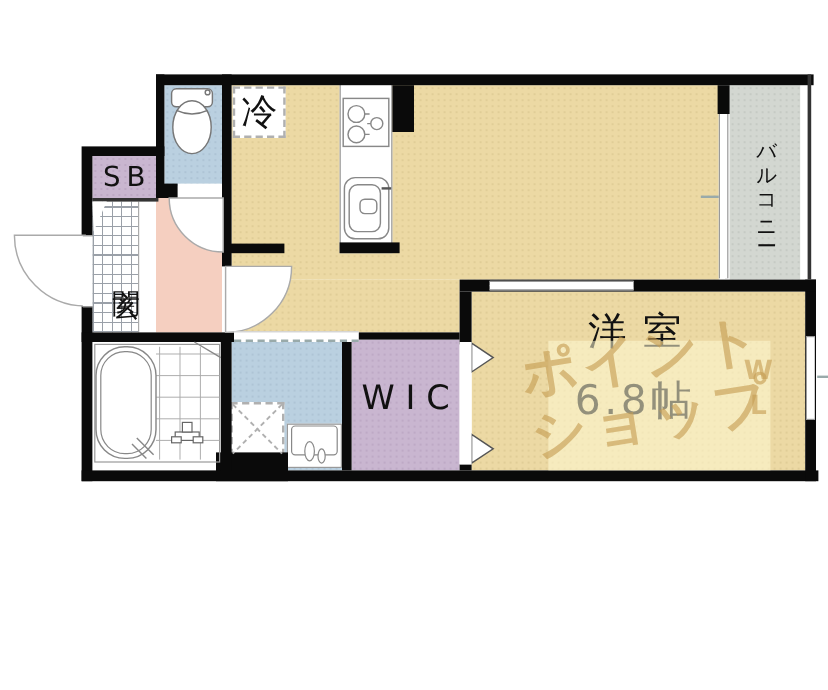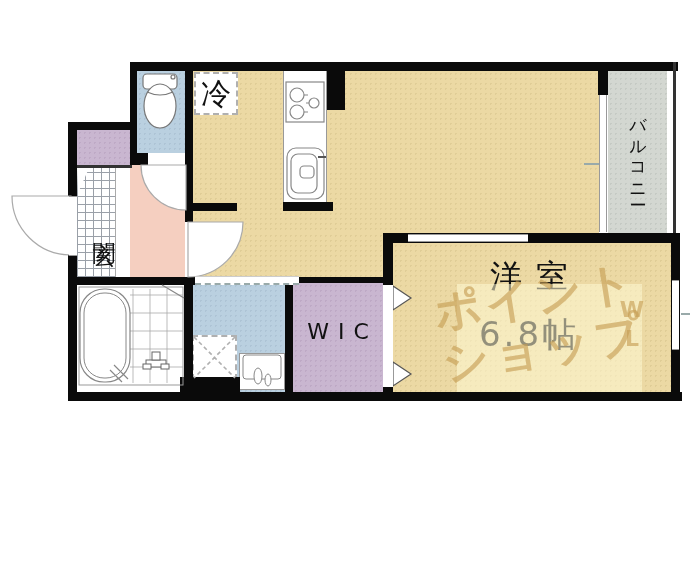--- a/index.html
+++ b/index.html
@@ -172,24 +172,25 @@
       <path d="M 681 314 H 690"></path>
     </g>
   </svg>
 
 
   <div class="abs lbl" style="left:440px;top:258px;width:178px;height:36px;font-size:32px;letter-spacing:14px;padding-left:14px">洋室</div>
   <div class="abs lbl" style="left:440px;top:312px;width:178px;height:44px;font-size:34px;letter-spacing:3px">6.8帖</div>
 
   <div class="abs lbl vert" style="left:620px;top:76px;width:36px;height:152px;font-size:17px;letter-spacing:3px">バルコニー</div>
 
-  <div class="abs lbl" style="left:293px;top:318px;width:90px;height:28px;font-size:22px;letter-spacing:9px;padding-left:9px">WIC</div>
+  <div class="abs lbl" style="left:293px;top:318px;width:90px;height:28px;font-size:28px;letter-spacing:9px;padding-left:9px">WIC</div>
 
   <div class="abs lbl vert" style="left:88px;top:194px;width:32px;height:60px;font-size:23px">玄関</div>
 
+  <div class="abs lbl" style="left:77px;top:130px;width:53px;height:36px;font-size:23px;letter-spacing:5px;padding-left:5px">SB</div>
 
   <div class="abs lbl" style="left:194px;top:72px;width:44px;height:43px;font-size:30px">冷</div>
 
   <div id="wm-box" class="abs" style="left:457px;top:284px;width:185px;height:108px"></div>
   <div id="wm-text" class="abs" style="left:428px;top:288px;width:210px">
     <span class="wm-line">ポイント</span>
     <span class="wm-line">ショップ</span>
   </div>
   <div id="wm-side" class="abs" style="left:620px;top:296px;width:24px">
     <span>W</span>

